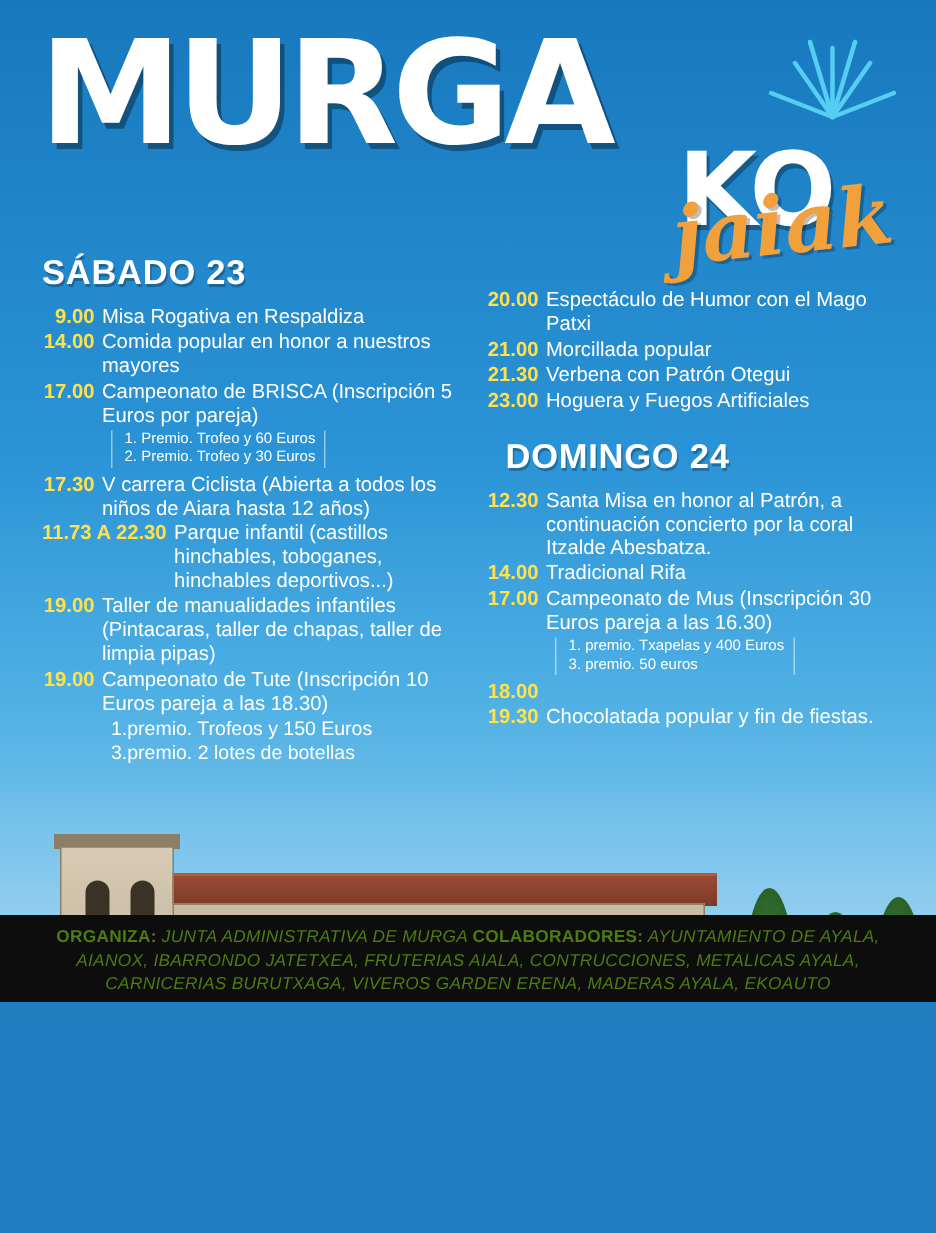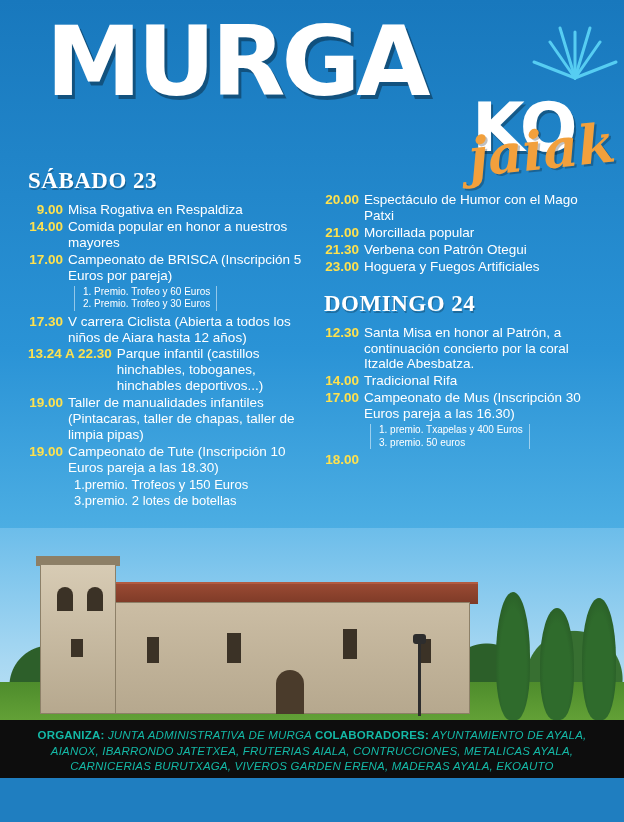--- a/index.html
+++ b/index.html
@@ -6,24 +6,23 @@
   html, body { margin:0; padding:0; }
   body {
     width: 624px; height: 822px;
     font-family: "Liberation Sans", sans-serif;
     background: #1f7ec0;
     overflow: hidden;
     position: relative;
   }
   .poster {
     position: relative;
-    width: 624px; height: 778px;
+    width: 624px; height: 668px;
     background: linear-gradient(#1878bd 0%, #2a93d6 45%, #4fb0e4 70%, #9fd4ef 100%);
     overflow: hidden;
-    padding-left: 20px;
   }
 
   
   .title-area {
     position: relative;
     height: 176px;
   }
   .title-main {
     position: absolute;
     left: 26px; top: 14px;
@@ -68,29 +67,29 @@
     position: absolute;
     top: 168px; left: 0; right: 0;
     display: flex;
     padding: 0 18px 0 28px;
     gap: 14px;
   }
   .col { width: 50%; }
   .col.right { padding-top: 24px; }
 
   .day-head {
-    font-family: Liberation Serif, serif;
+    font-family: Liberation Sans, sans-serif;
     font-weight: bold;
     font-size: 23px;
     color: #ffffff;
     letter-spacing: .5px;
     margin: 0 0 8px 0;
     text-shadow: 1px 2px 0 rgba(0,0,0,0.25);
   }
-  .col.right .day-head { margin-top: 16px; }
+  .col.right .day-head { margin-top: 16px; margin-left: 13px; }
 
   .item {
     display: flex;
     align-items: baseline;
     margin-bottom: 1px;
     line-height: 1.18;
   }
   .time {
     color: #ffe14d;
     font-weight: bold;
@@ -210,21 +209,21 @@
     color: rgba(255,255,255,0.85);
     font-family: "Liberation Sans", sans-serif;
   }
 
   
   .footer {
     position: absolute;
     left: 0; right: 0; bottom: 0;
     height: 58px;
     background: #0d0d0d;
-    color: #14b8a6;
+    color: #4d7c0f;
     padding: 8px 16px;
     text-align: center;
   }
   .footer p {
     margin: 0;
     font-size: 11.5px;
     font-family: "Liberation Sans", sans-serif;
     font-style: italic;
     line-height: 1.35;
     letter-spacing: .2px;
@@ -276,21 +275,21 @@
         <div class="sl">1. Premio. Trofeo y 60 Euros</div>
         <div class="sl">2. Premio. Trofeo y 30 Euros</div>
       </div>
 
       <div class="item">
         <span class="time">17.30</span>
         <span class="desc">V carrera Ciclista (Abierta a todos los niños de Aiara hasta 12 años)</span>
       </div>
 
       <div class="item">
-        <span class="time wide">13.24 A 22.30</span>
+        <span class="time wide">11.73 A 22.30</span>
         <span class="desc">Parque infantil (castillos hinchables, toboganes, hinchables deportivos...)</span>
       </div>
 
       <div class="item">
         <span class="time">19.00</span>
         <span class="desc">Taller de manualidades infantiles (Pintacaras, taller de chapas, taller de limpia pipas)</span>
       </div>
 
       <div class="item">
         <span class="time">19.00</span>
@@ -335,20 +334,24 @@
         <span class="time">17.00</span>
         <span class="desc">Campeonato de Mus (Inscripción 30 Euros pareja a las 16.30)</span>
       </div>
       <div class="sublist">
         <div class="sl">1. premio. Txapelas y 400 Euros</div>
         <div class="sl">3. premio.  50 euros</div>
       </div>
 
       <div class="item">
         <span class="time">18.00</span>
+      </div>
+      <div class="item">
+        <span class="time">19.30</span>
+        <span class="desc">Chocolatada popular y fin de fiestas.</span>
       </div>
     </div>
   </div>
 
   <div class="photo">
     <div class="sky"></div>
     <div class="trees-back"></div>
     <div class="grass"></div>
 
     <div class="church">

